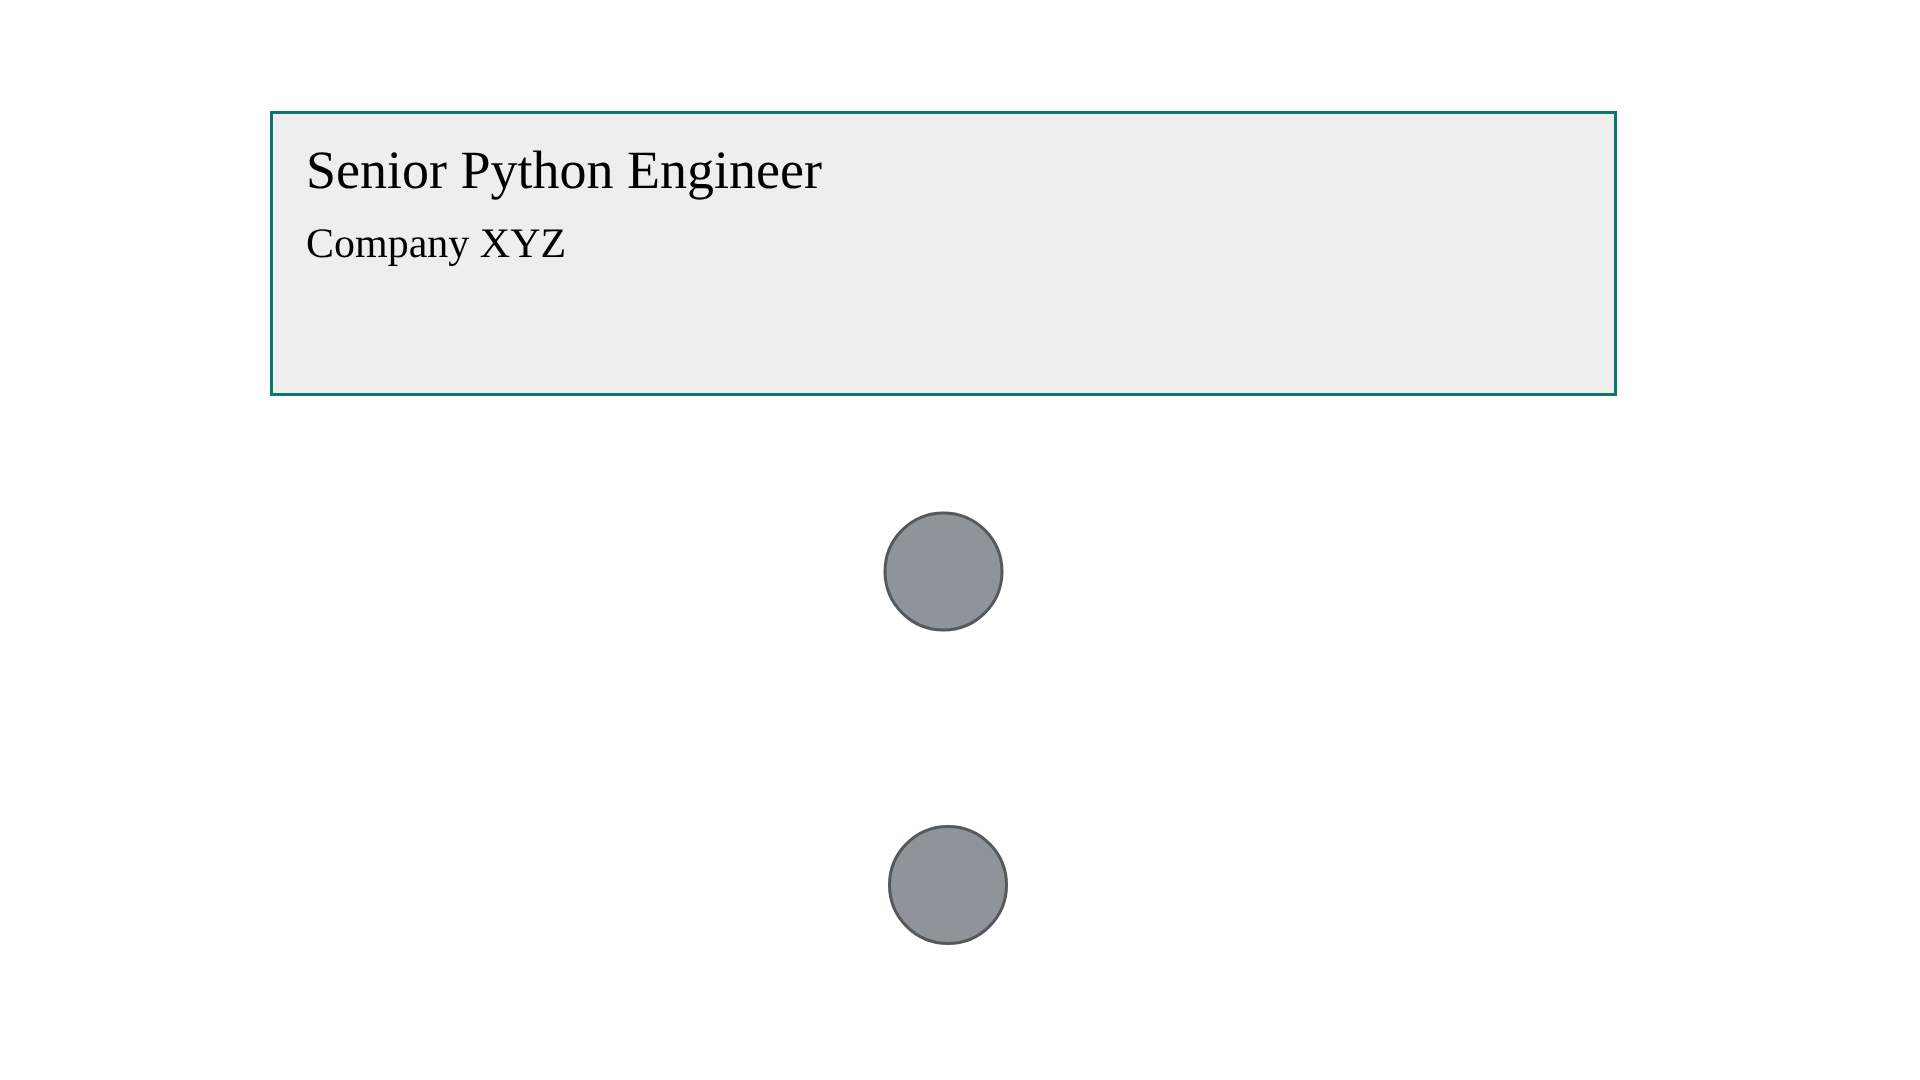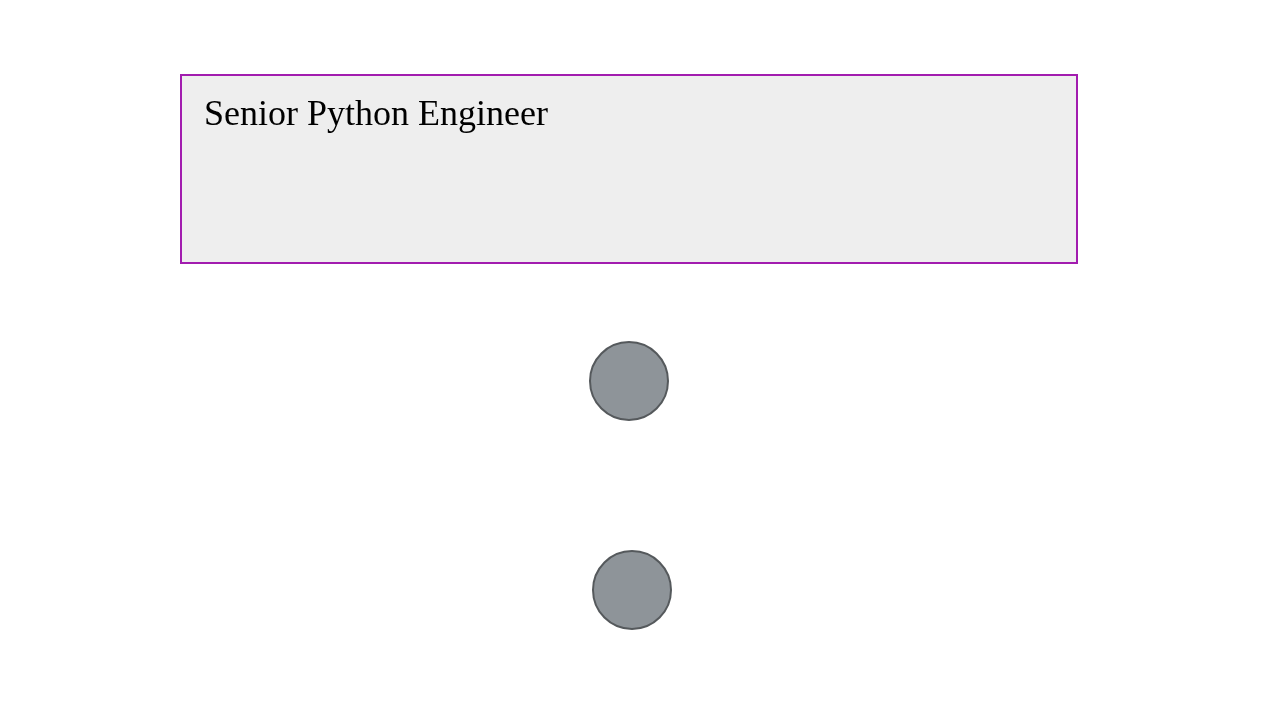--- a/index.html
+++ b/index.html
@@ -14,21 +14,21 @@
       position: relative;
       font-family: 'Comic Sans MS', 'Segoe Script', cursive;
     }
     .job-card {
       position: absolute;
       left: 180px;
       top: 74px;
       width: 898px;
       height: 190px;
       background: #eeeeee;
-      border: 2px solid #a21caf;
+      border: 2px solid #0f766e;
       padding: 14px 20px 14px 22px;
     }
     .job-title {
       font-size: 36px;
       font-weight: 400;
       color: #000000;
       line-height: 1.3;
       margin-bottom: 8px;
     }
     .job-company {
@@ -59,16 +59,17 @@
     .circle-2 {
       left: 592px;
       top: 550px;
     }
   </style>
 </head>
 <body>
 
 <div class="job-card">
   <div class="job-title">Senior Python Engineer</div>
+  <div class="job-company">Company XYZ</div>
 </div>
 
 <div class="circle circle-1"></div>
 <div class="circle circle-2"></div>
 
 </body></html>

